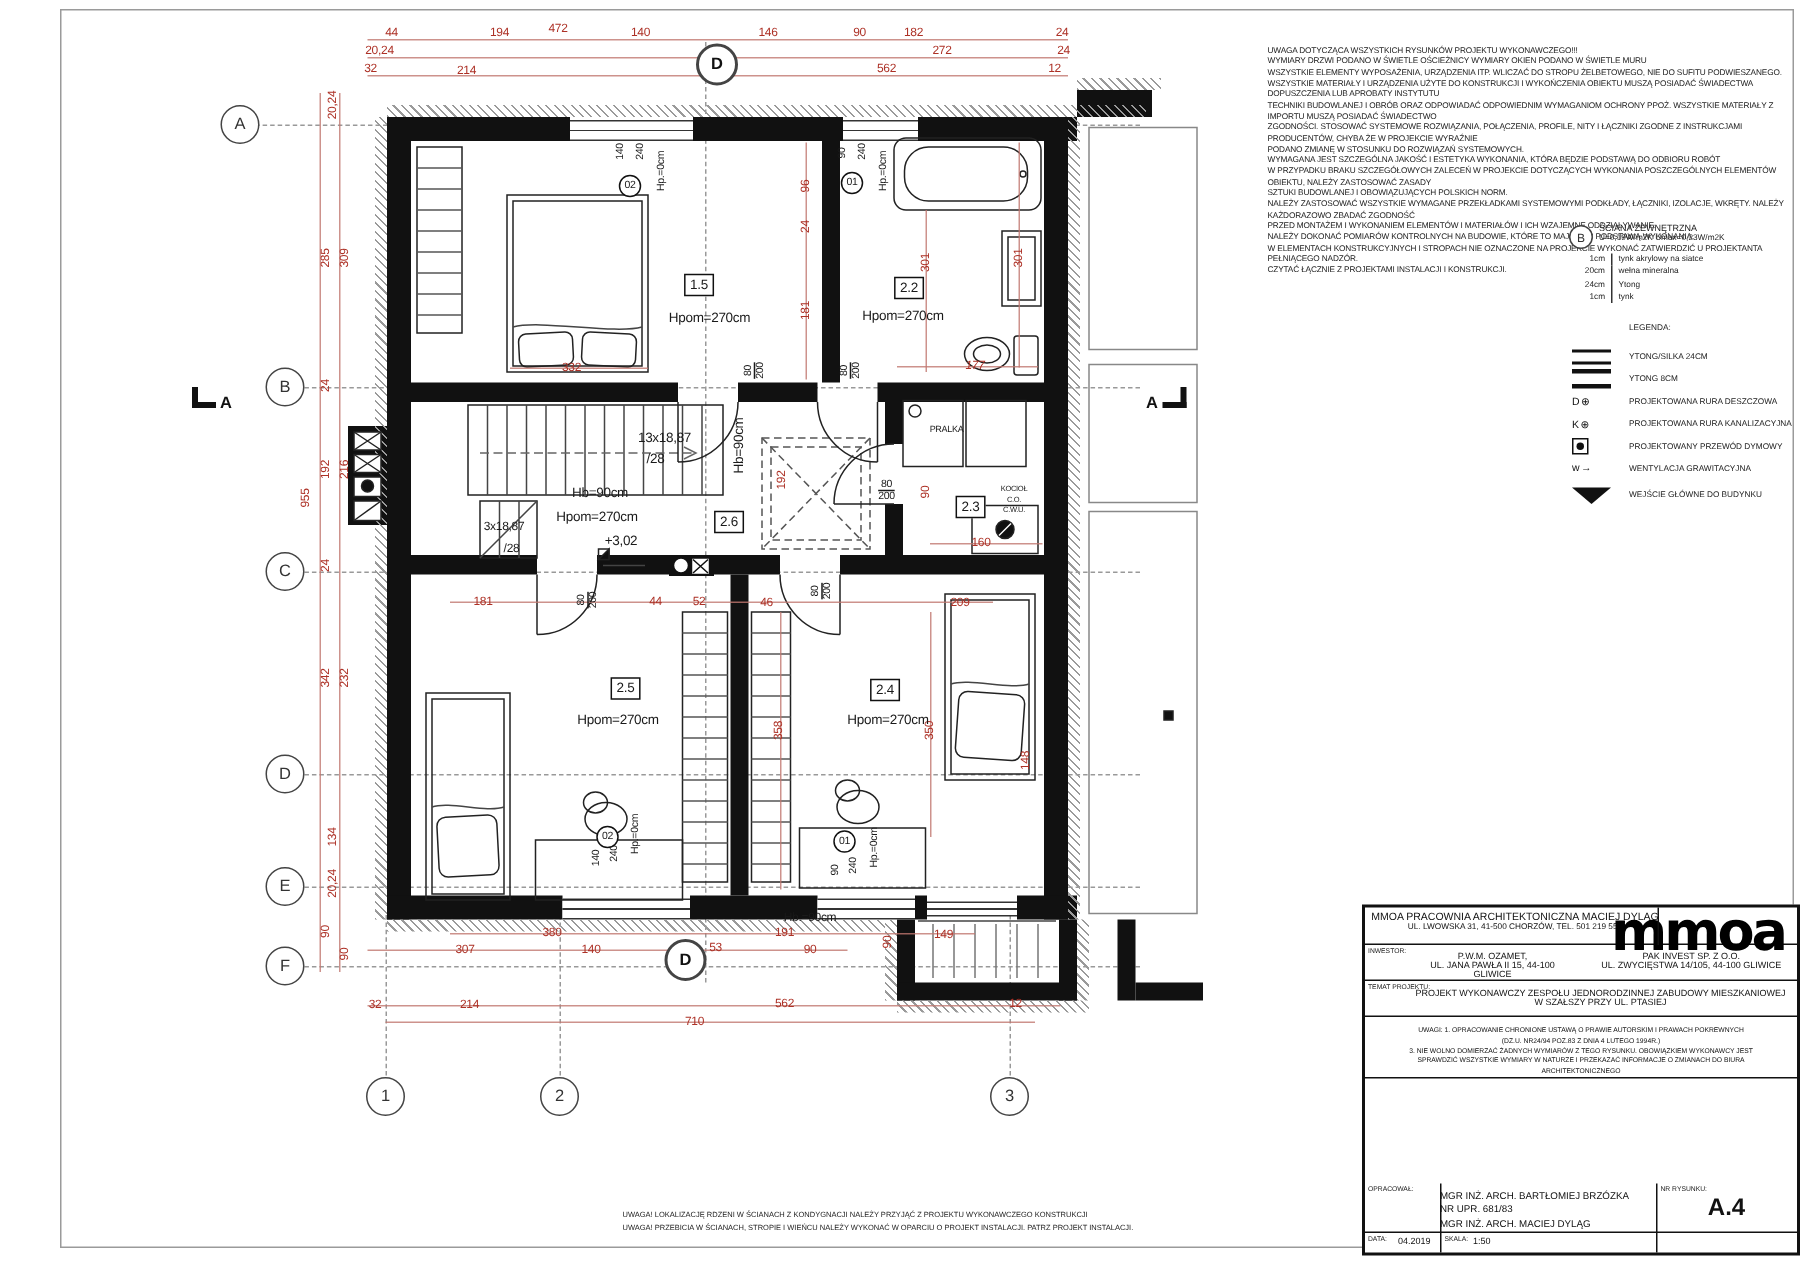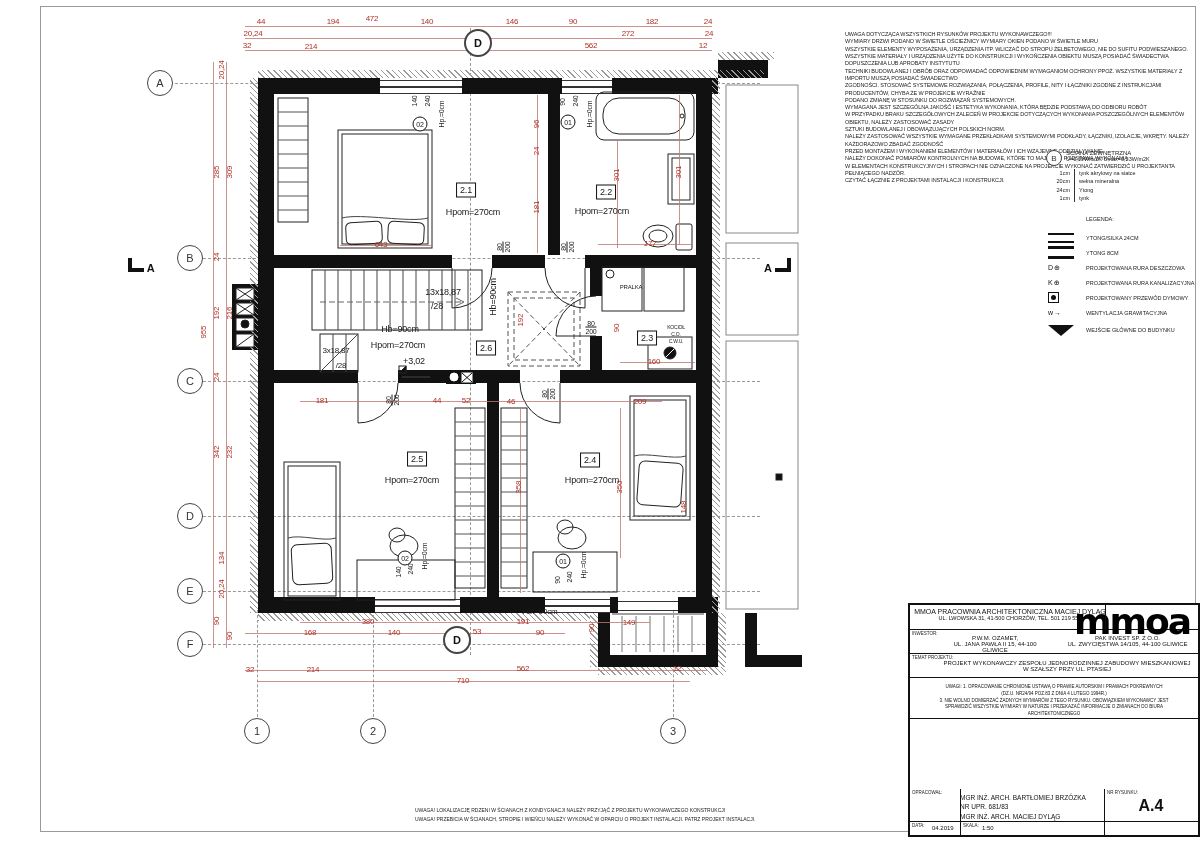--- a/index.html
+++ b/index.html
@@ -245,21 +245,21 @@
         <div class="dlv" style="left: 679px; top: 95px; height: 150px;"></div>
         <div class="dlv" style="left: 520px; top: 408px; height: 185px;"></div>
         <div class="dlv" style="left: 620px; top: 408px; height: 150px;"></div>
       </div>
     <div id="planLabels">
         <div class="lbl " style="left: 261px; top: 22px;">44</div>
         <div class="lbl " style="left: 333px; top: 22px;">194</div>
         <div class="lbl " style="left: 427px; top: 22px;">140</div>
         <div class="lbl " style="left: 512px; top: 22px;">146</div>
         <div class="lbl " style="left: 573px; top: 22px;">90</div>
-        <div class="lbl " style="left: 652px; top: 22px;">182</div>
+        <div class="lbl " style="left: 609px; top: 22px;">182</div>
         <div class="lbl " style="left: 708px; top: 22px;">24</div>
         <div class="lbl " style="left: 253px; top: 34px;">20,24</div>
         <div class="lbl " style="left: 372px; top: 19px;">472</div>
         <div class="lbl " style="left: 628px; top: 34px;">272</div>
         <div class="lbl " style="left: 709px; top: 34px;">24</div>
         <div class="lbl " style="left: 247px; top: 46px;">32</div>
         <div class="lbl " style="left: 311px; top: 47px;">214</div>
         <div class="lbl " style="left: 591px; top: 46px;">562</div>
         <div class="lbl " style="left: 703px; top: 46px;">12</div>
         <div class="lbl  rot" style="left: 222px; top: 70px;">20,24</div>
@@ -272,31 +272,31 @@
         <div class="lbl  rot" style="left: 217px; top: 377px;">24</div>
         <div class="lbl  rot" style="left: 217px; top: 452px;">342</div>
         <div class="lbl  rot" style="left: 230px; top: 452px;">232</div>
         <div class="lbl  rot" style="left: 222px; top: 558px;">134</div>
         <div class="lbl  rot" style="left: 222px; top: 589px;">20,24</div>
         <div class="lbl  rot" style="left: 217px; top: 621px;">90</div>
         <div class="lbl  rot" style="left: 230px; top: 636px;">90</div>
         <div class="lbl " style="left: 368px; top: 622px;">380</div>
         <div class="lbl " style="left: 523px; top: 622px;">191</div>
         <div class="lbl " style="left: 629px; top: 623px;">149</div>
-        <div class="lbl " style="left: 310px; top: 633px;">168</div>
+        <div class="lbl " style="left: 310px; top: 633px;">307</div>
         <div class="lbl " style="left: 394px; top: 633px;">140</div>
         <div class="lbl " style="left: 477px; top: 632px;">53</div>
         <div class="lbl " style="left: 540px; top: 633px;">90</div>
         <div class="lbl " style="left: 250px; top: 670px;">32</div>
         <div class="lbl " style="left: 313px; top: 670px;">214</div>
         <div class="lbl " style="left: 523px; top: 669px;">562</div>
         <div class="lbl " style="left: 677px; top: 669px;">12</div>
         <div class="lbl " style="left: 463px; top: 681px;">710</div>
         <div class="lbl  rot" style="left: 592px; top: 628px;">90</div>
-        <div class="lbl " style="left: 381px; top: 245px;">643</div>
+        <div class="lbl " style="left: 381px; top: 245px;">332</div>
         <div class="lbl " style="left: 650px; top: 244px; font-style: italic;">177</div>
         <div class="lbl  rot" style="left: 617px; top: 175px;">301</div>
         <div class="lbl  rot" style="left: 679px; top: 172px;">301</div>
         <div class="lbl  rot" style="left: 537px; top: 124px;">96</div>
         <div class="lbl  rot" style="left: 537px; top: 151px;">24</div>
         <div class="lbl  rot" style="left: 537px; top: 207px;">181</div>
         <div class="lbl  rot" style="left: 521px; top: 320px;">192</div>
         <div class="lbl  rot" style="left: 617px; top: 328px;">90</div>
         <div class="lbl " style="left: 654px; top: 362px;">160</div>
         <div class="lbl " style="left: 322px; top: 401px;">181</div>
@@ -333,21 +333,21 @@
         <div class="lbl blk rot" style="left: 398px; top: 572px; font-size: 7px;">140</div>
         <div class="lbl blk rot" style="left: 410px; top: 569px; font-size: 7px;">240</div>
         <div class="lbl blk rot" style="left: 424px; top: 556px; font-size: 7px;">Hp.=0cm</div>
         <div class="lbl blk rot" style="left: 557px; top: 580px; font-size: 7px;">90</div>
         <div class="lbl blk rot" style="left: 569px; top: 577px; font-size: 7px;">240</div>
         <div class="lbl blk rot" style="left: 583px; top: 565px; font-size: 7px;">Hp.=0cm</div>
         <div class="lbl circ" style="left: 420px; top: 124px;">02</div>
         <div class="lbl circ" style="left: 568px; top: 122px;">01</div>
         <div class="lbl circ" style="left: 405px; top: 558px;">02</div>
         <div class="lbl circ" style="left: 563px; top: 561px;">01</div>
-        <div class="lbl box" style="left: 466px; top: 190px;">2.1</div>
+        <div class="lbl box" style="left: 466px; top: 190px;">1.5</div>
         <div class="lbl box" style="left: 606px; top: 192px;">2.2</div>
         <div class="lbl box" style="left: 647px; top: 338px;">2.3</div>
         <div class="lbl box" style="left: 590px; top: 460px;">2.4</div>
         <div class="lbl box" style="left: 417px; top: 459px;">2.5</div>
         <div class="lbl box" style="left: 486px; top: 348px;">2.6</div>
         <div class="lbl frac rot" style="left: 503px; top: 247px;"><span>80</span><span class="fb">200</span></div>
         <div class="lbl frac rot" style="left: 567px; top: 247px;"><span>80</span><span class="fb">200</span></div>
         <div class="lbl frac" style="left: 591px; top: 327px;"><span>80</span><span class="fb">200</span></div>
         <div class="lbl frac rot" style="left: 392px; top: 400px;"><span>80</span><span class="fb">200</span></div>
         <div class="lbl frac rot" style="left: 548px; top: 394px;"><span>80</span><span class="fb">200</span></div>

